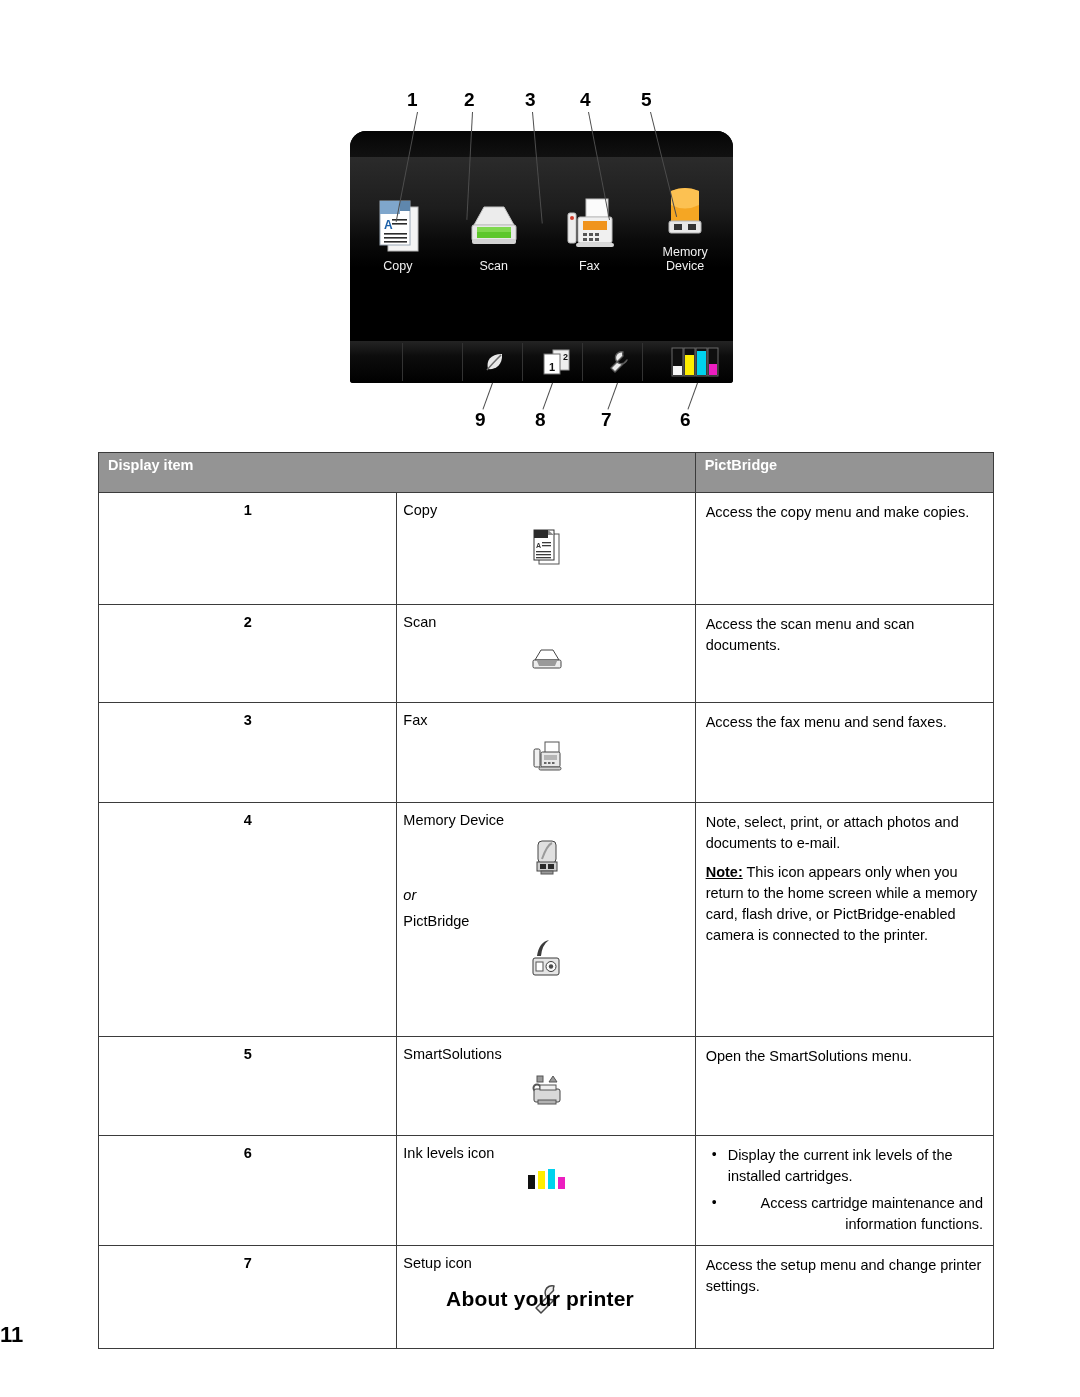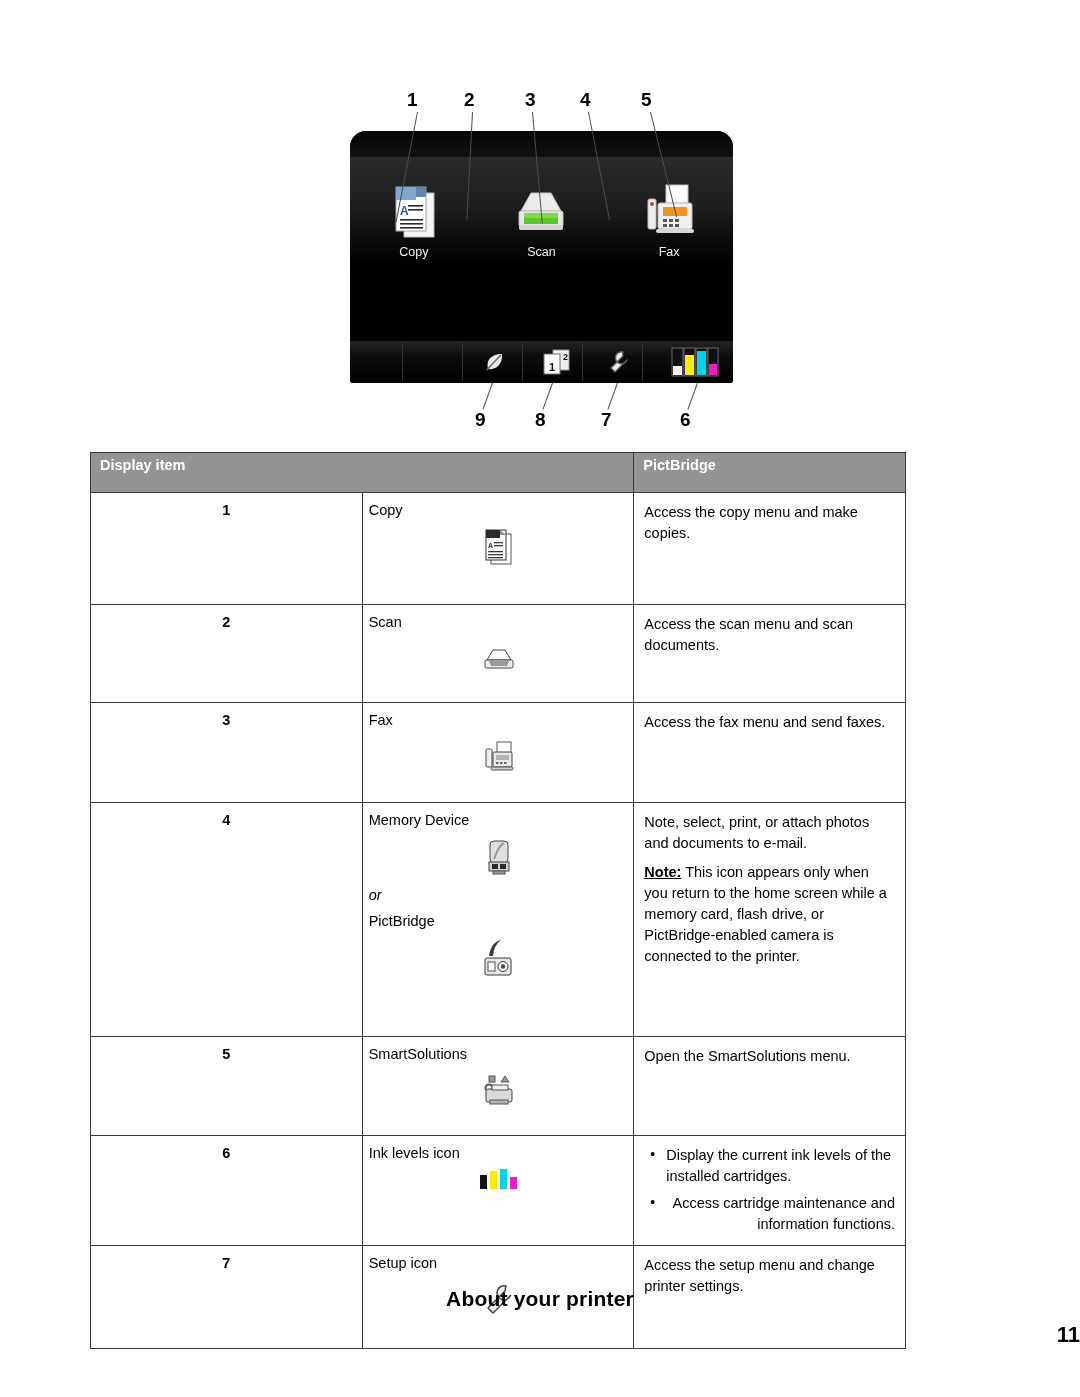--- a/index.html
+++ b/index.html
@@ -115,23 +115,23 @@
     top: 6px;
     height: 30px;
     display: flex;
     align-items: center;
     justify-content: center;
   }
 
   
   .spec-table {
     position: absolute;
-    left: 90px;
+    left: 98px;
     top: 452px;
-    width: 816px;
+    width: 896px;
     border-collapse: collapse;
     table-layout: fixed;
     font-family: "Liberation Sans", sans-serif;
     padding-left: 28px;
   }
   .spec-table th, .spec-table td {
     border: 1px solid #3b3b3b;
     vertical-align: top;
     padding: 0;
   }
@@ -214,21 +214,21 @@
     text-align: center;
     font-size: 21px;
     font-weight: bold;
     letter-spacing: .2px;
   }
   .footer-page {
     position: absolute;
     left: 0;
     top: 1322px;
     width: 1080px;
-    text-align: right;
+    text-align: left;
     font-size: 22px;
     font-weight: bold;
   }
 </style>
 </head>
 <body>
 
 <div class="figure-area">
 
   <div class="panel">
@@ -285,20 +285,33 @@
               <rect x="25" y="43" width="4" height="3"></rect>
                 <rect x="31" y="43" width="4" height="3"></rect>
                 <rect x="37" y="43" width="4" height="3"></rect>
             </g>
             <rect x="18" y="48" width="38" height="4" rx="2" fill="#d8d8d8"></rect>
           </svg>
         </div>
         <div class="icon-label">Fax</div>
       </div>
 
+      <div class="icon-cell">
+        <div class="icon-glyph">
+          <svg width="52" height="58" viewBox="0 0 52 58">
+            <path d="M12 8 q14 -6 28 0 v30 h-28 z" fill="#f5a623"></path>
+            <path d="M12 8 q14 -6 28 0 v14 q-14 7 -28 0 z" fill="#fdc55a" opacity=".85"></path>
+            <rect x="10" y="38" width="32" height="12" rx="2" fill="#e8e8e8" stroke="#b5b5b5"></rect>
+            <rect x="15" y="41" width="8" height="6" fill="#333"></rect>
+            <rect x="29" y="41" width="8" height="6" fill="#333"></rect>
+          </svg>
+        </div>
+        <div class="icon-label" style="white-space:pre-line">Memory
+Device</div>
+      </div>
 
 
     </div>
 
     <div class="taskbar">
       <div class="taskbar-sep" style="left:52px"></div>
       <div class="taskbar-sep" style="left:112px"></div>
       <div class="taskbar-sep" style="left:172px"></div>
       <div class="taskbar-sep" style="left:232px"></div>
       <div class="taskbar-sep" style="left:292px"></div>

